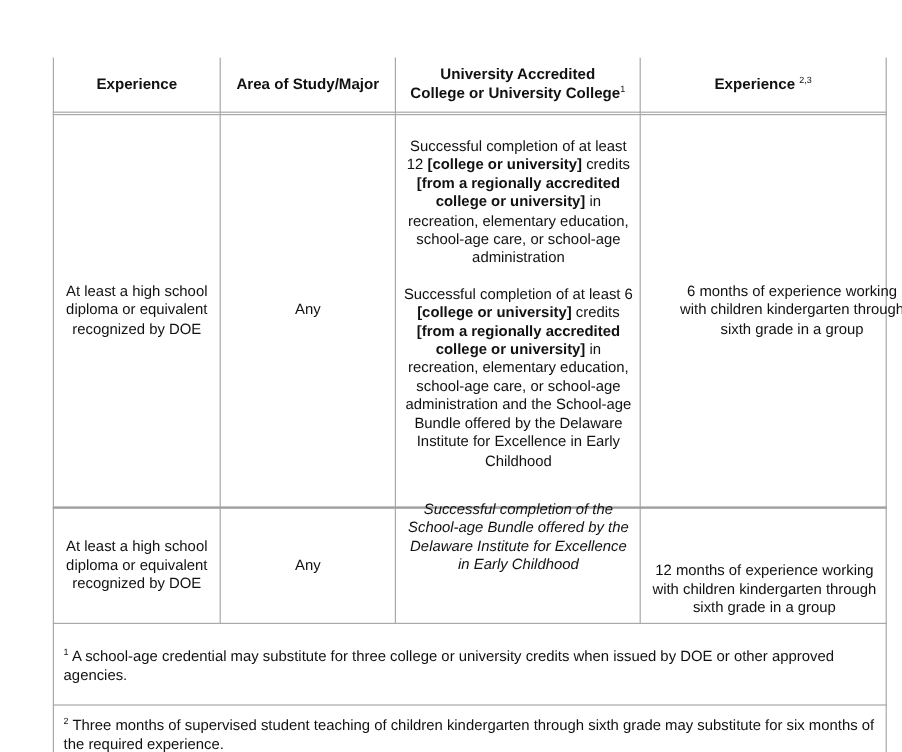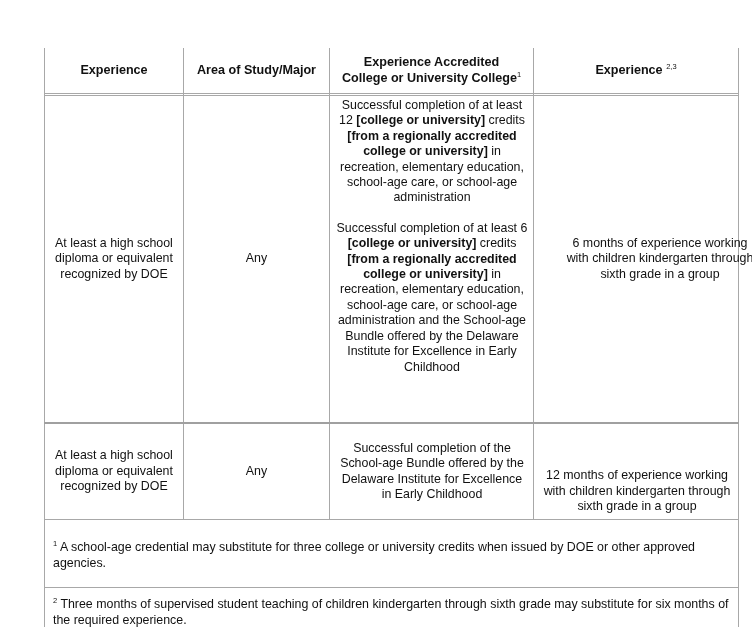--- a/index.html
+++ b/index.html
@@ -31,58 +31,58 @@
 <div class="hline" style="top:587px;"></div>
 
 <div class="cell hdr" style="left:45px; top:48px; width:138px; height:45px;">
   <span>Experience</span>
 </div>
 <div class="cell hdr" style="left:184px; top:48px; width:145px; height:45px;">
   <span>Area of Study/Major</span>
 </div>
 <div class="cell hdr" style="left:330px; top:48px; width:203px; height:45px;">
   <span>
-    <span>Experience Accredited</span><br>
+    <span>University Accredited</span><br>
     <span>College or University College</span><sup>1</sup>
   </span>
 </div>
 <div class="cell hdr" style="left:534px; top:48px; width:204px; height:45px;">
   <span>
     <span>Experience </span><sup class="b">2,3</sup>
   </span>
 </div>
 
 <div class="cell" style="left:52px; top:96px; width:124px; height:326px;">
   <span>At least a high school diploma or equivalent recognized by DOE</span>
 </div>
 <div class="cell" style="left:184px; top:96px; width:145px; height:326px;">
   <span>Any</span>
 </div>
-<div class="cell" style="left:334px; top:96px; width:196px; height:326px; align-items:flex-start;">
+<div class="cell" style="left:334px; top:113px; width:196px; height:326px; align-items:flex-start;">
   <div style="padding-top:2px;">
     <div>
       <span>Successful completion of at least 12 </span><b>[college or university]</b><span> credits </span><b>[from a regionally accredited college or university]</b><span> in recreation, elementary education, school-age care, or school-age administration</span>
     </div>
     <div style="height:15px;"></div>
     <div>
       <span>Successful completion of at least 6 </span><b>[college or university]</b><span> credits </span><b>[from a regionally accredited college or university]</b><span> in recreation, elementary education, school-age care, or school-age administration and the School-age Bundle offered by the Delaware Institute for Excellence in Early Childhood</span>
     </div>
   </div>
 </div>
 <div class="cell" style="left:565px; top:96px; width:190px; height:326px;">
   <span>6 months of experience working with children kindergarten through sixth grade in a group</span>
 </div>
 
 <div class="cell" style="left:47px; top:424px; width:134px; height:95px;">
   <span>At least a high school diploma or equivalent recognized by DOE</span>
 </div>
 <div class="cell" style="left:184px; top:424px; width:145px; height:95px;">
   <span>Any</span>
 </div>
-<div class="cell" style="left:336px; top:424px; width:192px; height:95px;">
+<div class="cell" style="left:336px; top:400px; width:192px; height:95px;font-style:italic;">
   <span>Successful completion of the School-age Bundle offered by the Delaware Institute for Excellence in Early Childhood</span>
 </div>
 <div class="cell" style="left:542px; top:444px; width:190px; height:95px;">
   <span>12 months of experience working with children kindergarten through sixth grade in a group</span>
 </div>
 
 <div class="note" style="top:540px;">
   <sup>1</sup><span> A school-age credential may substitute for three college or university credits when issued by DOE or other approved agencies.</span>
 </div>
 <div class="note" style="top:597px;">

